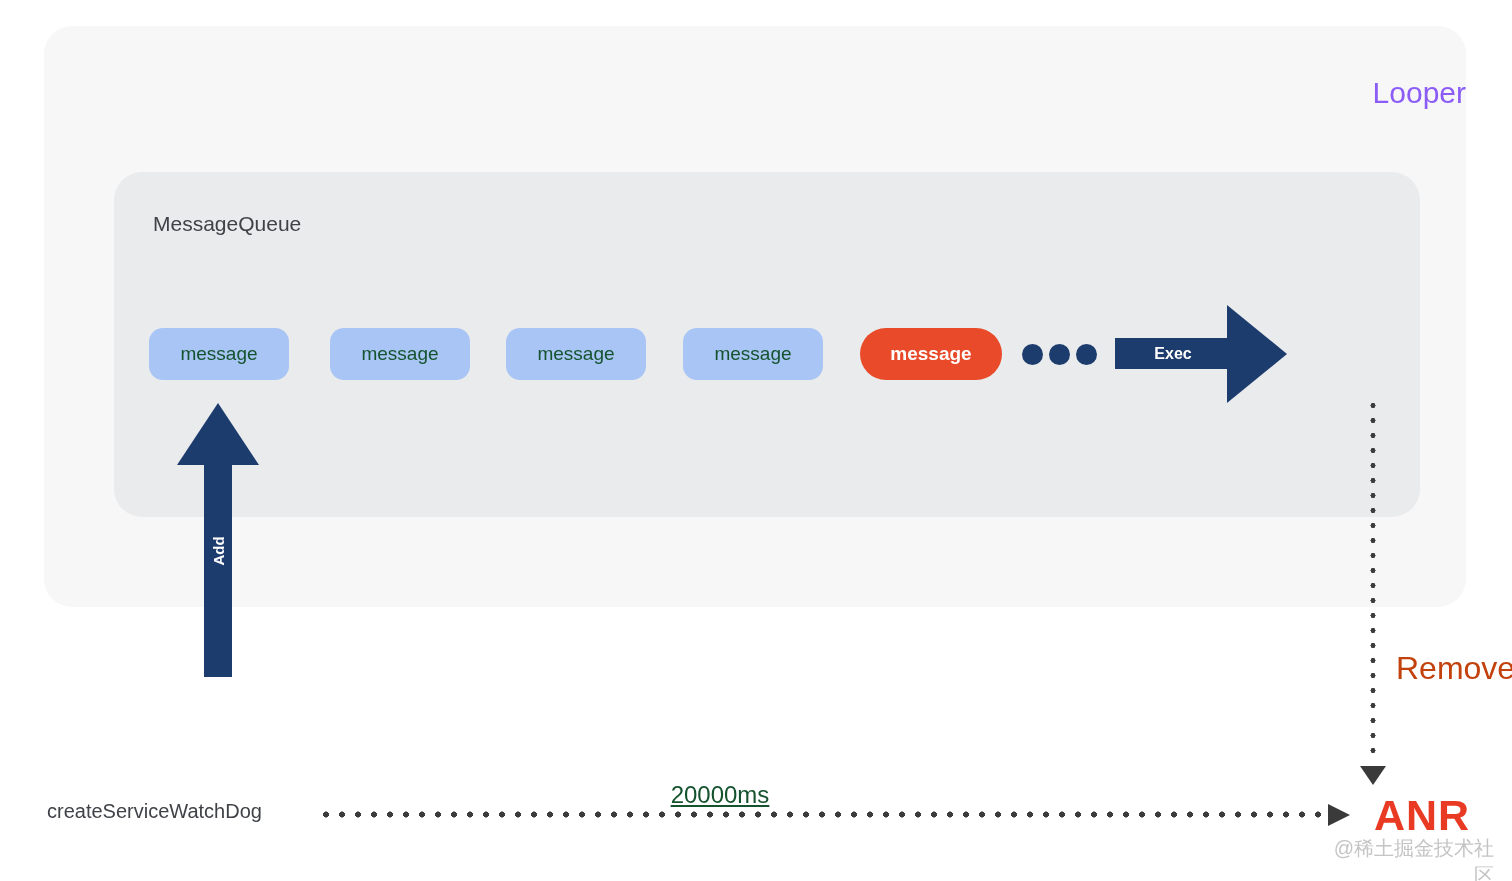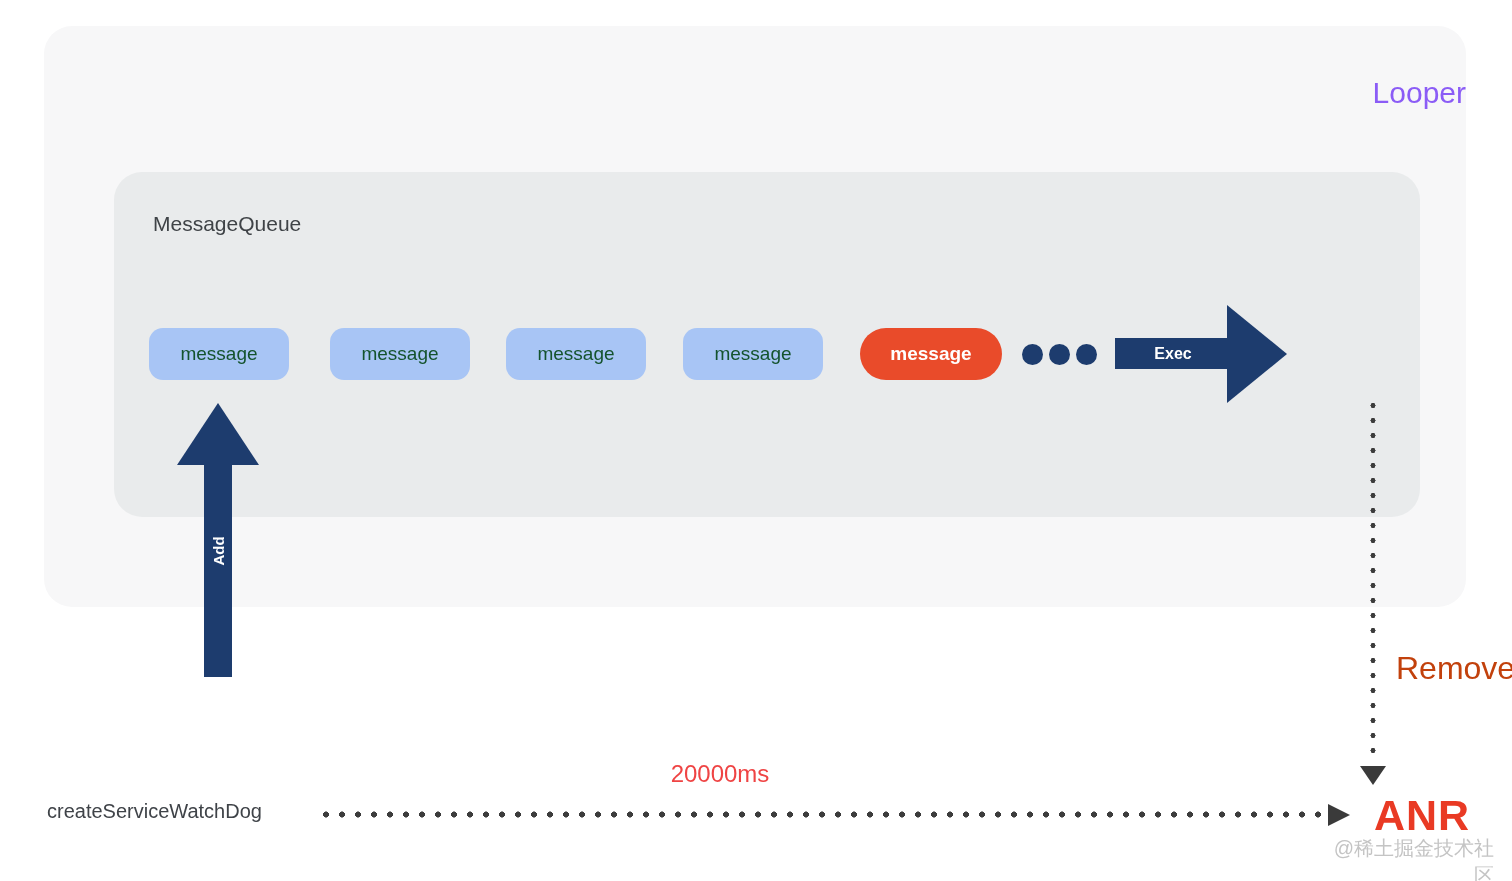--- a/index.html
+++ b/index.html
@@ -195,25 +195,26 @@
   }
   
   .remove-label {
     position: absolute;
     left: 1396px; top: 650px;
     font-size: 32px;
     color: #c2410c;
   }
   .timeout-label {
     position: absolute;
-    left: 620px; top: 760px;
+    left: 620px; top: 781px;
     width: 200px;
     text-align: center;
     font-size: 24px;
-    color: #ef4444;
+    color: #14532d;
+    text-decoration: underline;
   }
   .watchdog-label {
     position: absolute;
     left: 47px; top: 800px;
     font-size: 20px;
     color: #3f4348;
   }
   .anr-label {
     position: absolute;
     left: 1374px; top: 791px;

